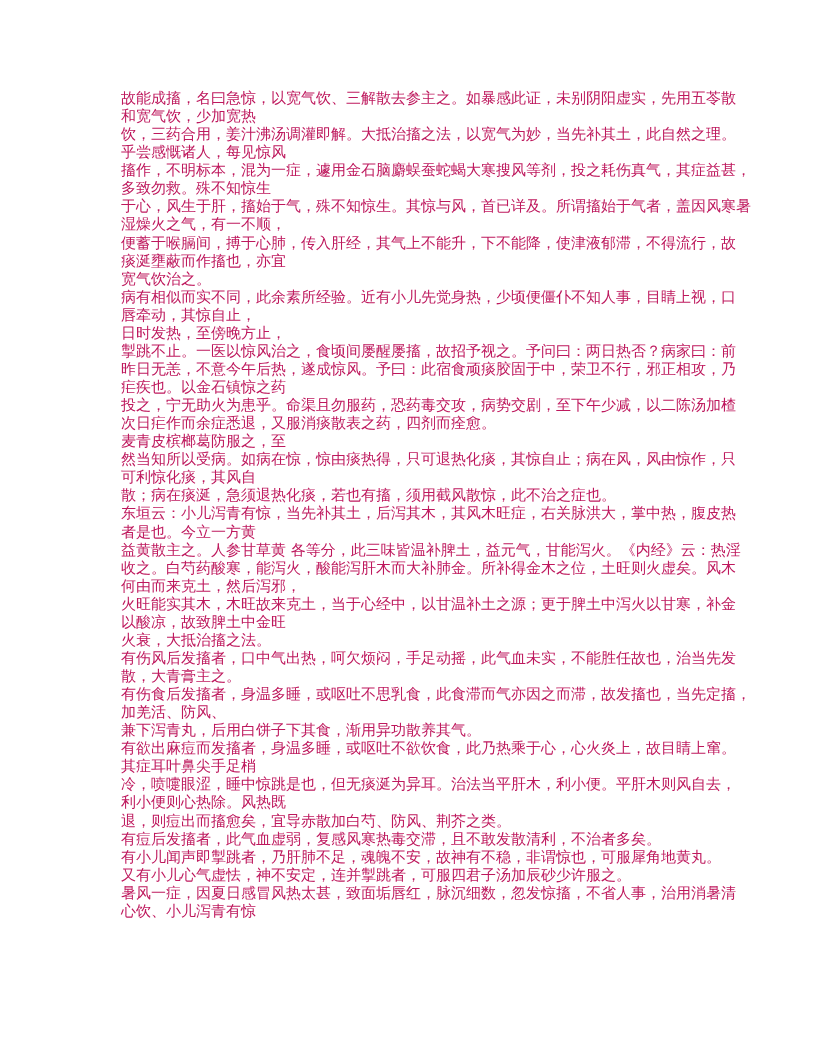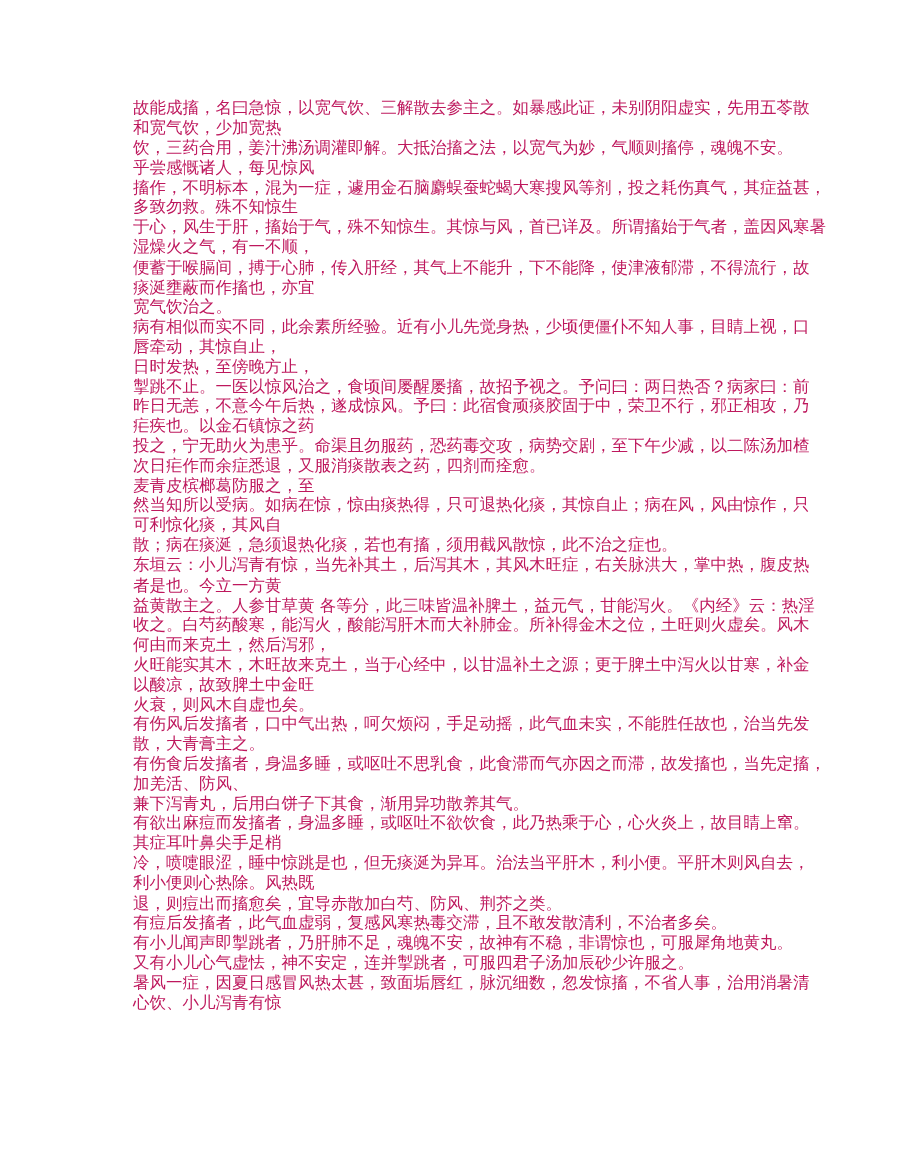--- a/index.html
+++ b/index.html
@@ -29,21 +29,21 @@
       height: 18.07px;
       overflow: visible;
     }
   </style>
 </head>
 <body>
 
 <div class="page">
   <span class="line">故能成搐，名曰急惊，以宽气饮、三解散去参主之。如暴感此证，未别阴阳虚实，先用五苓散</span>
   <span class="line">和宽气饮，少加宽热</span>
-  <span class="line">饮，三药合用，姜汁沸汤调灌即解。大抵治搐之法，以宽气为妙，气顺则搐停，魂魄不安。</span>
+  <span class="line">饮，三药合用，姜汁沸汤调灌即解。大抵治搐之法，以宽气为妙，当先补其土，此自然之理。</span>
   <span class="line">乎尝感慨诸人，每见惊风</span>
   <span class="line">搐作，不明标本，混为一症，遽用金石脑麝蜈蚕蛇蝎大寒搜风等剂，投之耗伤真气，其症益甚，</span>
   <span class="line">多致勿救。殊不知惊生</span>
   <span class="line">于心，风生于肝，搐始于气，殊不知惊生。其惊与风，首已详及。所谓搐始于气者，盖因风寒暑</span>
   <span class="line">湿燥火之气，有一不顺，</span>
   <span class="line">便蓄于喉膈间，搏于心肺，传入肝经，其气上不能升，下不能降，使津液郁滞，不得流行，故</span>
   <span class="line">痰涎壅蔽而作搐也，亦宜</span>
   <span class="line">宽气饮治之。</span>
   <span class="line">病有相似而实不同，此余素所经验。近有小儿先觉身热，少顷便僵仆不知人事，目睛上视，口</span>
   <span class="line">唇牵动，其惊自止，</span>
@@ -57,21 +57,21 @@
   <span class="line">然当知所以受病。如病在惊，惊由痰热得，只可退热化痰，其惊自止；病在风，风由惊作，只</span>
   <span class="line">可利惊化痰，其风自</span>
   <span class="line">散；病在痰涎，急须退热化痰，若也有搐，须用截风散惊，此不治之症也。</span>
   <span class="line">东垣云：小儿泻青有惊，当先补其土，后泻其木，其风木旺症，右关脉洪大，掌中热，腹皮热</span>
   <span class="line">者是也。今立一方黄</span>
   <span class="line">益黄散主之。人参甘草黄  各等分，此三味皆温补脾土，益元气，甘能泻火。《内经》云：热淫</span>
   <span class="line">收之。白芍药酸寒，能泻火，酸能泻肝木而大补肺金。所补得金木之位，土旺则火虚矣。风木</span>
   <span class="line">何由而来克土，然后泻邪，</span>
   <span class="line">火旺能实其木，木旺故来克土，当于心经中，以甘温补土之源；更于脾土中泻火以甘寒，补金</span>
   <span class="line">以酸凉，故致脾土中金旺</span>
-  <span class="line">火衰，则风木自虚也矣。</span>
+  <span class="line">火衰，大抵治搐之法。</span>
   <span class="line">有伤风后发搐者，口中气出热，呵欠烦闷，手足动摇，此气血未实，不能胜任故也，治当先发</span>
   <span class="line">散，大青膏主之。</span>
   <span class="line">有伤食后发搐者，身温多睡，或呕吐不思乳食，此食滞而气亦因之而滞，故发搐也，当先定搐，</span>
   <span class="line">加羌活、防风、</span>
   <span class="line">兼下泻青丸，后用白饼子下其食，渐用异功散养其气。</span>
   <span class="line">有欲出麻痘而发搐者，身温多睡，或呕吐不欲饮食，此乃热乘于心，心火炎上，故目睛上窜。</span>
   <span class="line">其症耳叶鼻尖手足梢</span>
   <span class="line">冷，喷嚏眼涩，睡中惊跳是也，但无痰涎为异耳。治法当平肝木，利小便。平肝木则风自去，</span>
   <span class="line">利小便则心热除。风热既</span>
   <span class="line">退，则痘出而搐愈矣，宜导赤散加白芍、防风、荆芥之类。</span>

